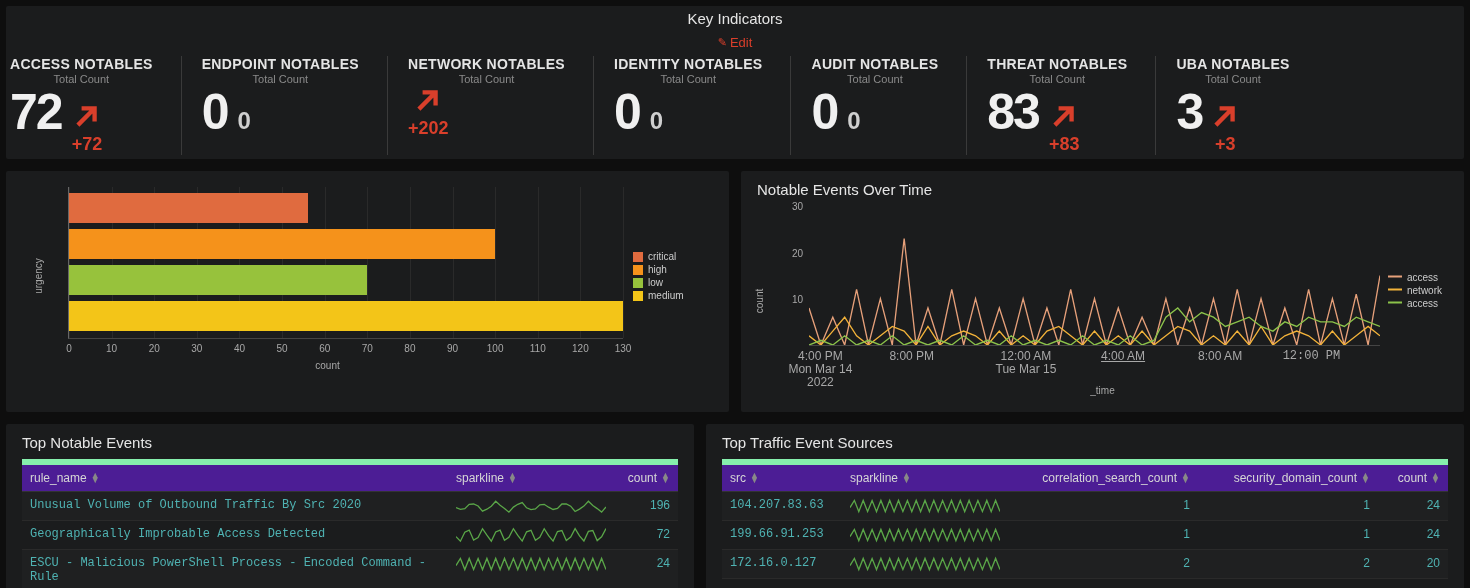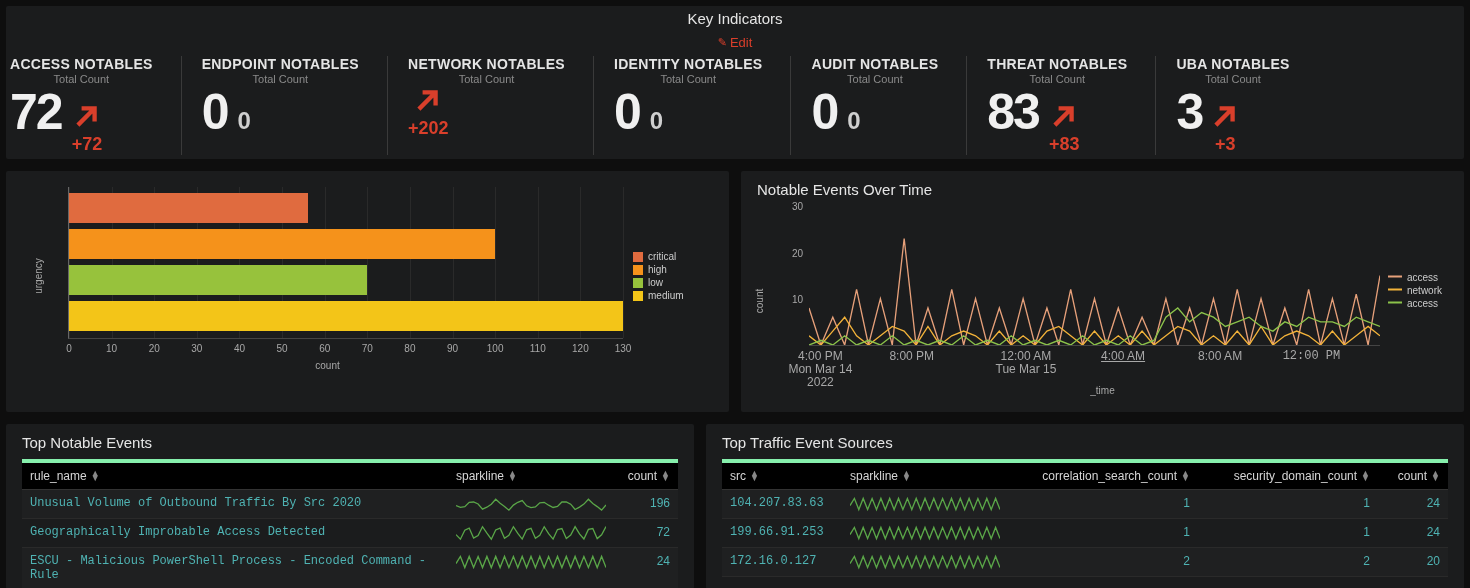--- a/index.html
+++ b/index.html
@@ -73,21 +73,21 @@
   .time-yaxis { position: absolute; left: 14px; width: 36px; top: 0; bottom: 50px; }
   .time-ytick { position:absolute; right: 4px; font-size:10px; color:#a8a8a8; transform: translateY(50%); }
   .time-ylabel { position:absolute; left: 2px; top: 50%; transform: translate(-50%,-50%) rotate(-90deg); font-size:10px; color:#a8a8a8; }
   .time-plot { position:absolute; left:52px; right:68px; top:0; bottom:50px; border-bottom:0.5px solid #444; }
   .time-xticks { position:absolute; left:52px; right:68px; bottom:16px; height: 30px; }
   .time-xtick { position:absolute; top: 0; font-size:12px; color:#a8a8a8; transform:translateX(-50%); white-space: pre; text-align:center; line-height: 1.1; }
   .time-xlabel { position:absolute; left:0; right:0; bottom:0; text-align:center; font-size:10px; color:#a8a8a8; }
   .time-legend { position:absolute; right: 0; top: 44%; transform: translateY(-50%); width:60px; display:flex; flex-direction:column; gap:2px; font-size:10px; color:#ccc; }
   .time-leg-line { width:14px; height:0; border-top: 2px solid currentColor; }
   
-  .tbl-header { display:flex; background:#000000; border-top:4px solid #86efac; border-bottom:1px solid #333;}
+  .tbl-header { display:flex; background:#4c1d95; border-top:6px solid #86efac; border-bottom:1px solid #333;}
   .tbl-row { display:flex; border-bottom: 1px solid #2a2a2a; }
   .tbl-row.alt { background:#1f2021; }
   .tbl-cell { padding: 6px 8px; font-size: 12px; }
   .th { color:#d6d6d6; font-weight:400; display:flex; align-items:center; gap:4px; cursor: pointer; }
   .sort-icon { color:#888; font-size:9px; line-height:0.6; display:flex; flex-direction:column; }
   .link { color:#4fb3b3; font-family: "Courier New", monospace; cursor:pointer; font-size: 12px; }
   .count-cell { color:#4fb3b3; text-align:right; }
   .sparkline-cell svg { display:block; }
 </style>
 </head>

